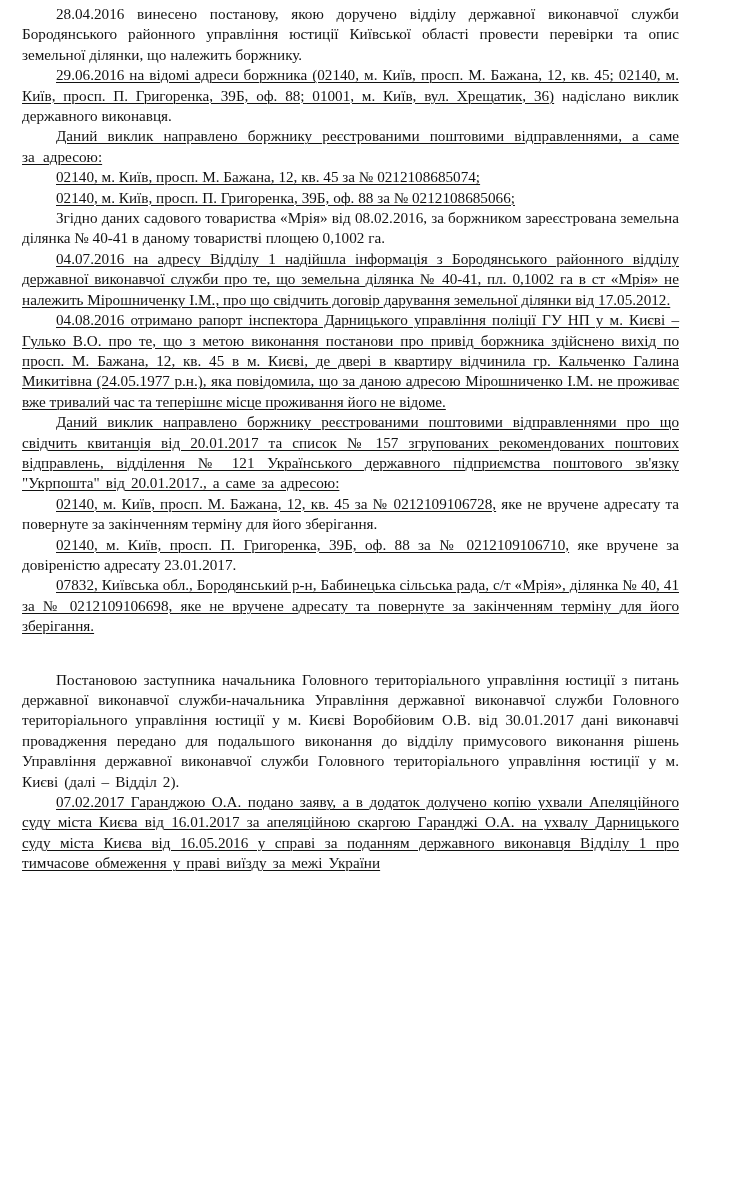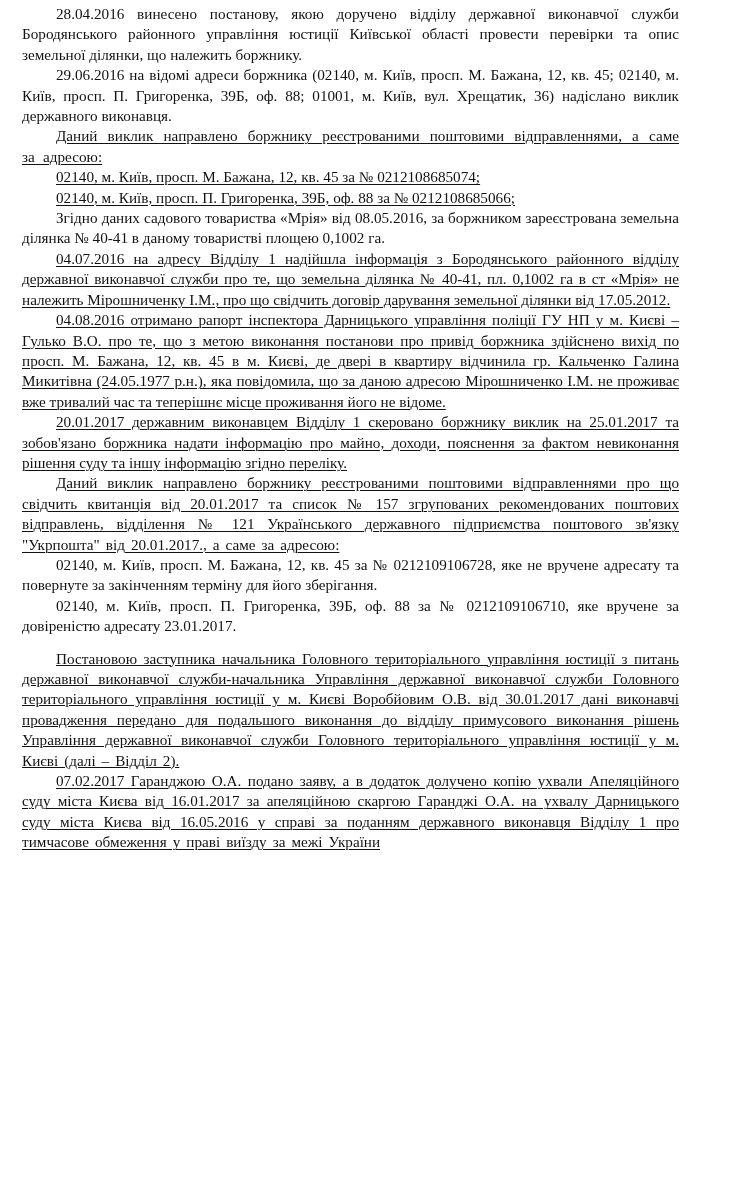--- a/index.html
+++ b/index.html
@@ -24,25 +24,25 @@
     line-height: 20.4px;
     text-align: justify;
     text-justify: inter-word;
     hyphens: none;
   }
   p.para {
     margin: 0;
     text-indent: 34px;
   }
   p.para.gap-before {
-    margin-top: 12px;
-    text-decoration: underline;
+    margin-top: 33px;
   }
   
   .u {
+    text-decoration: underline;
     text-decoration-thickness: 1px;
     text-underline-offset: 2px;
   }
   .block-u {
     text-decoration: underline;
     text-decoration-thickness: 1px;
     text-underline-offset: 2px;
   }
   .spaced {
     word-spacing: 2.2px;
@@ -75,47 +75,47 @@
     <p class="para">
       <span class="block-u">02140, м. Київ, просп. М. Бажана, 12, кв. 45 за № 0212108685074;</span>
     </p>
 
     <p class="para">
       <span class="block-u">02140, м. Київ, просп. П. Григоренка, 39Б, оф. 88 за № 0212108685066;</span>
     </p>
 
 
     <p class="para">
-      <span>Згідно даних садового товариства «Мрія» від 08.05.2016, за боржником зареєстрована земельна ділянка № 40-41 в даному товаристві площею 0,1002 га.</span>
+      <span>Згідно даних садового товариства «Мрія» від 08.02.2016, за боржником зареєстрована земельна ділянка № 40-41 в даному товаристві площею 0,1002 га.</span>
     </p>
 
     <p class="para">
       <span class="block-u">04.07.2016 на адресу Відділу 1 надійшла інформація з Бородянського районного відділу державної виконавчої служби про те, що земельна ділянка № 40-41, пл. 0,1002 га в ст «Мрія» не належить Мірошниченку І.М., про що свідчить договір дарування земельної ділянки від 17.05.2012.</span>
     </p>
 
     <p class="para">
       <span class="block-u">04.08.2016 отримано рапорт інспектора Дарницького управління поліції ГУ НП у м. Києві – Гулько В.О. про те, що з метою виконання постанови про привід боржника здійснено вихід по просп. М. Бажана, 12, кв. 45 в м. Києві, де двері в квартиру відчинила гр. Кальченко Галина Микитівна (24.05.1977 р.н.), яка повідомила, що за даною адресою Мірошниченко І.М. не проживає вже тривалий час та теперішнє місце проживання його не відоме.</span>
     </p>
 
-    <p class="para">
-      <span class="block-u">20.01.2017 державним виконавцем Відділу 1 скеровано боржнику виклик на 25.01.2017 та зобов'язано боржника надати інформацію про майно, доходи, пояснення за фактом невиконання рішення суду та іншу інформацію згідно переліку.</span>
-    </p>
 
     <p class="para spaced">
       <span class="block-u">Даний виклик направлено боржнику реєстрованими поштовими відправленнями про що свідчить квитанція від 20.01.2017 та список № 157 згрупованих рекомендованих поштових відправлень, відділення № 121 Українського державного підприємства поштового зв'язку "Укрпошта" від 20.01.2017., а саме за адресою:</span>
     </p>
 
     <p class="para">
       <span class="u">02140, м. Київ, просп. М. Бажана, 12, кв. 45 за № 0212109106728,</span><span> яке не вручене адресату та повернуте за закінченням терміну для його зберігання.</span>
     </p>
 
     <p class="para">
       <span class="u">02140, м. Київ, просп. П. Григоренка, 39Б, оф. 88 за № 0212109106710,</span><span> яке вручене за довіреністю адресату 23.01.2017.</span>
     </p>
 
+    <p class="para">
+      <span class="block-u">07832, Київська обл., Бородянський р-н, Бабинецька сільська рада, с/т «Мрія», ділянка № 40, 41 за № 0212109106698, яке не вручене адресату та повернуте за закінченням терміну для його зберігання.</span>
+    </p>
 
     <p class="para gap-before spaced">
       <span>Постановою заступника начальника Головного територіального управління юстиції з питань державної виконавчої служби-начальника Управління державної виконавчої служби Головного територіального управління юстиції у м. Києві Воробйовим О.В. від 30.01.2017 дані виконавчі провадження передано для подальшого виконання до відділу примусового виконання рішень Управління державної виконавчої служби Головного територіального управління юстиції у м. Києві (далі – Відділ 2).</span>
     </p>
 
     <p class="para spaced">
       <span class="block-u">07.02.2017 Гаранджою О.А. подано заяву, а в додаток долучено копію ухвали Апеляційного суду міста Києва від 16.01.2017 за апеляційною скаргою Гаранджі О.А. на ухвалу Дарницького суду міста Києва від 16.05.2016 у справі за поданням державного виконавця Відділу 1 про тимчасове обмеження у праві виїзду за межі України</span>
     </p>
 
   </div>

